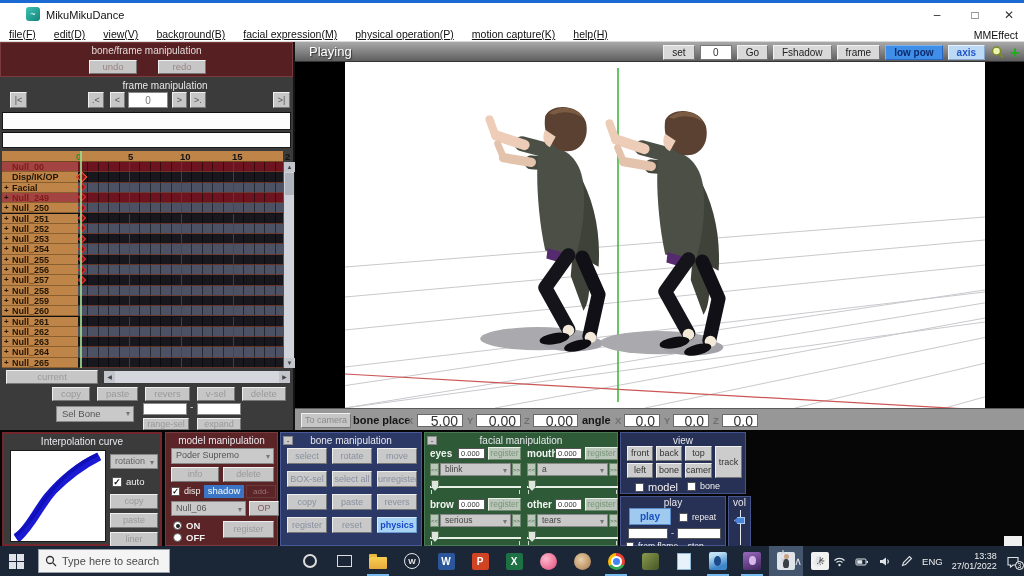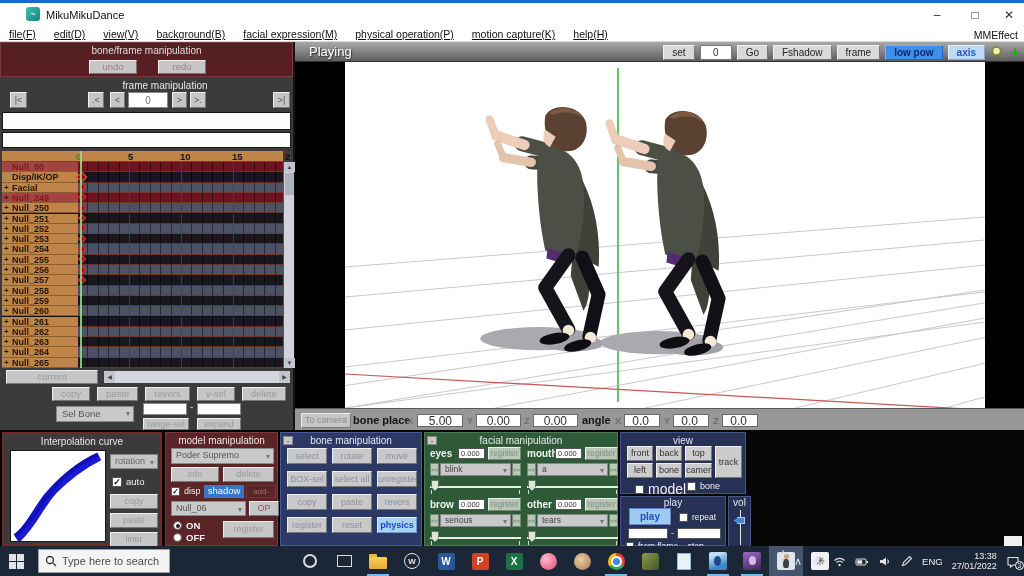--- a/index.html
+++ b/index.html
@@ -70,21 +70,21 @@
   .lowpow { background:#3f8fe8; color:#0c2a6e; border-color:#7db4f0 #2a66c0 #2a66c0 #7db4f0; font-weight:bold; }
   .axisb { background:#bcd9f6; color:#2458c8; border-color:#e8f2fc #88a8cc #88a8cc #e8f2fc; font-weight:bold; }
   .plusicon { color:#1fae1f; font-size:17px; font-weight:bold; line-height:15px; }
   .white3d { left:50px; top:20px; width:640px; height:346px; background:#fff; }
   .scene { width:640px; height:346px; display:block; }
 
   
   .cambar { left:295px; top:408px; width:729px; height:22px; background:#979797; border-top:1px solid #5a5a5a; }
   .camlbl { top:5px; font-size:11px; font-weight:bold; color:#151515; }
   .axlbl { top:6px; font-size:9.5px; font-weight:bold; color:#6f6f6f; }
-  .caminput { top:5px; height:13px; background:#fff; border:1px solid #6a6a6a; font-size:12px; color:#333; text-align:right; padding-right:10px; }
+  .caminput { top:5px; height:13px; background:#fff; border:1px solid #6a6a6a; font-size:14px; color:#333; text-align:right; padding-right:4px; }
   .tocam { left:6px; top:4px; width:50px; height:15px; line-height:13px; color:#8a8a8a; font-size:9px; }
 
   
   .bottom { left:0; top:430px; width:1024px; height:116px; background:#060606; }
   .panel-title { position:absolute; top:2px; left:0; width:100%; text-align:center; font-size:10px; color:#e8e8ee; }
   .minusbox { position:absolute; left:2px; top:3px; width:10px; height:9px; background:#c8c8c8; border:1px solid #888; font-size:8px; line-height:7px; text-align:center; color:#333; }
   .interp { left:2px; top:2px; width:160px; height:114px; background:#3b3b3b; border:2px solid #73262b; position:absolute; }
   .icanvas { position:absolute; left:6px; top:16px; width:96px; height:92px; background:#fff; border:1px solid #1a1a1a; }
   .idd { position:absolute; left:106px; top:20px; width:48px; height:15px; background:#c6c6c6; border:1px solid #888; font-size:9px; color:#666; line-height:13px; padding-left:4px; }
   .cbrow { position:absolute; display:flex; align-items:center; gap:4px; }
@@ -569,21 +569,21 @@
           <div class="vbtn">front</div>
           <div class="vbtn">back</div>
           <div class="vbtn">top</div>
           <div class="vbtn">left</div>
           <div class="vbtn">bone</div>
           <div class="vbtn">camer</div>
         </div>
       <div class="trackbtn">track</div>
       <div class="cbrow" style="left:14px;top:48px">
           <div class="cbbox" style="width:9px;height:9px"></div>
-          <div class="cblbl" style="font-size:14px">model</div>
+          <div class="cblbl" style="font-size:11px">model</div>
         </div>
       <div class="cbrow" style="left:66px;top:48px">
           <div class="cbbox" style="width:9px;height:9px"></div>
           <div class="cblbl" style="font-size:9px">bone</div>
         </div>
     </div>
 
     <div class="playpanel">
       <div class="panel-title" style="top:0">play</div>
       <div class="playbtn">play</div>

